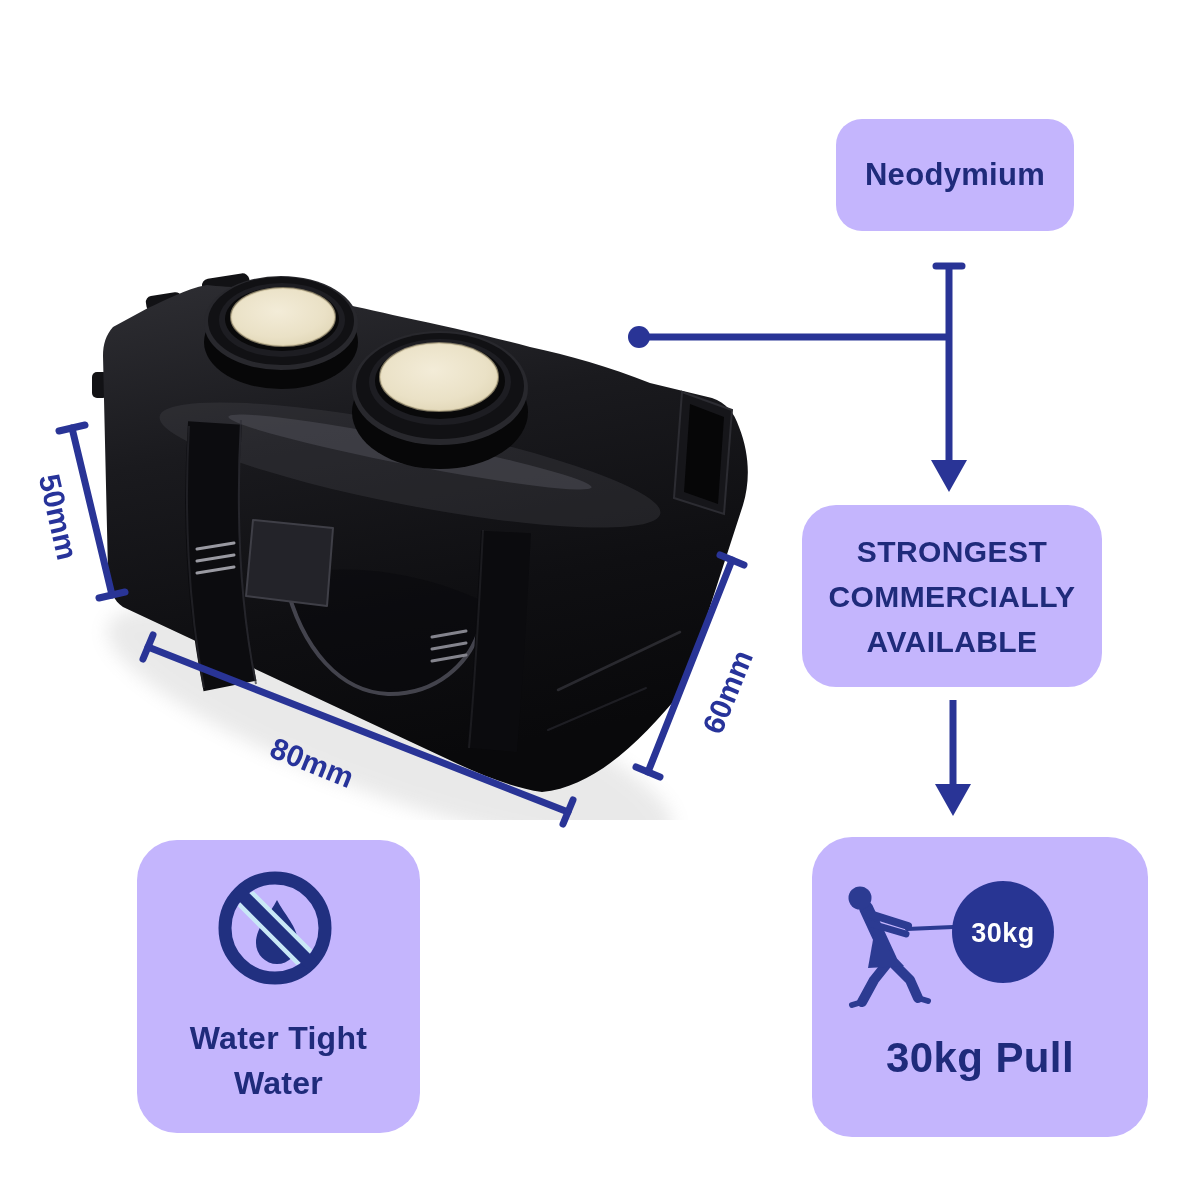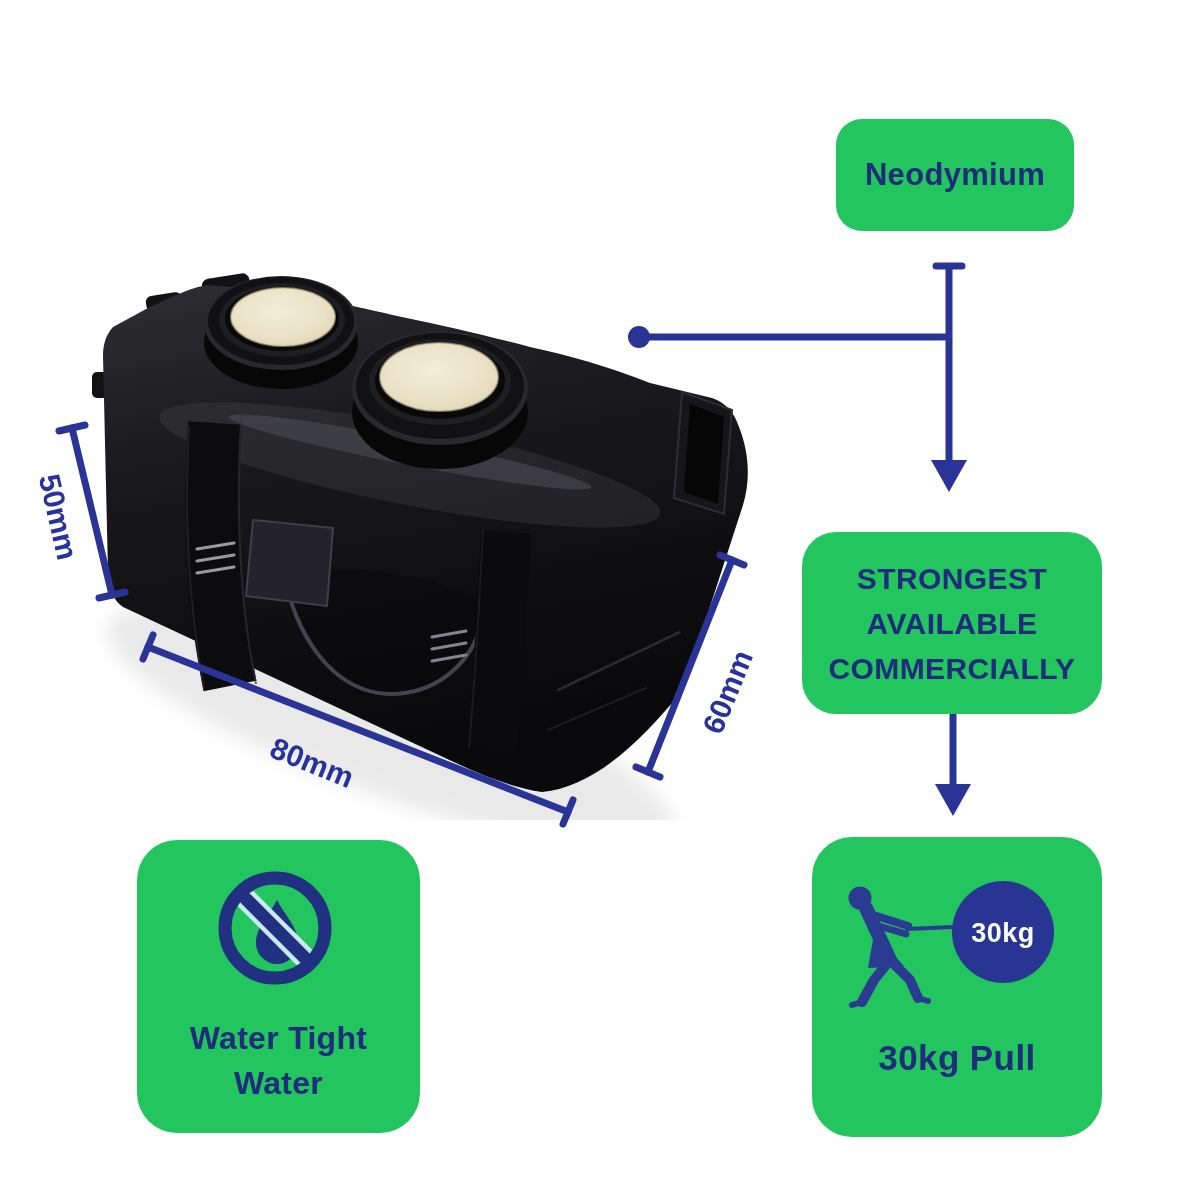--- a/index.html
+++ b/index.html
@@ -1,25 +1,25 @@
 <!DOCTYPE html>
 <html><head>
 <meta charset="utf-8">
 <style>
   html,body{margin:0;padding:0;background:#ffffff;}
   .canvas{position:relative;width:1200px;height:1200px;background:#ffffff;overflow:hidden;
           font-family:"Liberation Sans",sans-serif;}
   svg{position:absolute;display:block;}
-  .panel{position:absolute;background:#22c55e;color:#1f2b7b;font-weight:bold;text-align:center;
+  .panel{position:absolute;background:#c4b5fd;color:#1f2b7b;font-weight:bold;text-align:center;
          display:flex;flex-direction:column;align-items:center;justify-content:center;}
   .panel p{margin:0;}
   #p-neo{left:836px;top:119px;width:238px;height:112px;border-radius:26px;font-size:31px;line-height:46px;letter-spacing:.3px;}
-  #p-strong{left:802px;top:532px;width:300px;height:182px;border-radius:34px;font-size:30px;line-height:45px;letter-spacing:.4px;}
-  #p-pull{left:812px;top:837px;width:290px;height:300px;border-radius:40px;justify-content:flex-start;}
-  #p-pull .label{position:absolute;top:198px;left:0;width:100%;font-size:35px;line-height:46px;letter-spacing:.4px;}
+  #p-strong{left:802px;top:505px;width:300px;height:182px;border-radius:34px;font-size:30px;line-height:45px;letter-spacing:.4px;}
+  #p-pull{left:812px;top:837px;width:290px;height:300px;border-radius:40px;justify-content:flex-start;padding-left:46px;}
+  #p-pull .label{position:absolute;top:198px;left:0;width:100%;font-size:42px;line-height:46px;letter-spacing:.4px;}
   #p-water{left:137px;top:840px;width:283px;height:293px;border-radius:40px;justify-content:flex-start;text-decoration:underline;}
   #p-water .label{position:absolute;top:176px;left:0;width:100%;font-size:32px;line-height:45px;letter-spacing:.3px;}
   .icon-abs{position:absolute;}
   .dim-text{fill:#27339a;font-weight:bold;font-size:30px;font-family:"Liberation Sans",sans-serif;}
 </style>
 </head>
 <body>
 
 <div class="canvas">
 
@@ -151,22 +151,22 @@
     </g>
     <text class="dim-text" x="728" y="702" text-anchor="middle" transform="rotate(-68 728 692)">60mm</text>
   </svg>
 
   <div class="panel" id="p-neo">
     <p>Neodymium</p>
   </div>
 
   <div class="panel" id="p-strong">
     <p>STRONGEST</p>
+    <p>COMMERCIALLY</p>
     <p>AVAILABLE</p>
-    <p>COMMERCIALLY</p>
   </div>
 
   <div class="panel" id="p-pull">
     <svg class="icon-abs" style="left:0;top:20px;" width="290" height="170" viewBox="0 0 290 170">
       <g stroke="#2c3b92" fill="none" stroke-linecap="round" stroke-linejoin="round">
         <line x1="95" y1="72" x2="141" y2="70" stroke-width="4"></line>
         <line x1="54" y1="51" x2="78" y2="103" stroke-width="14"></line>
         <line x1="58" y1="57" x2="96" y2="69" stroke-width="8"></line>
         <line x1="60" y1="67" x2="94" y2="77" stroke-width="7"></line>
         <polyline points="78,103 62,123 50,145" stroke-width="10"></polyline>

